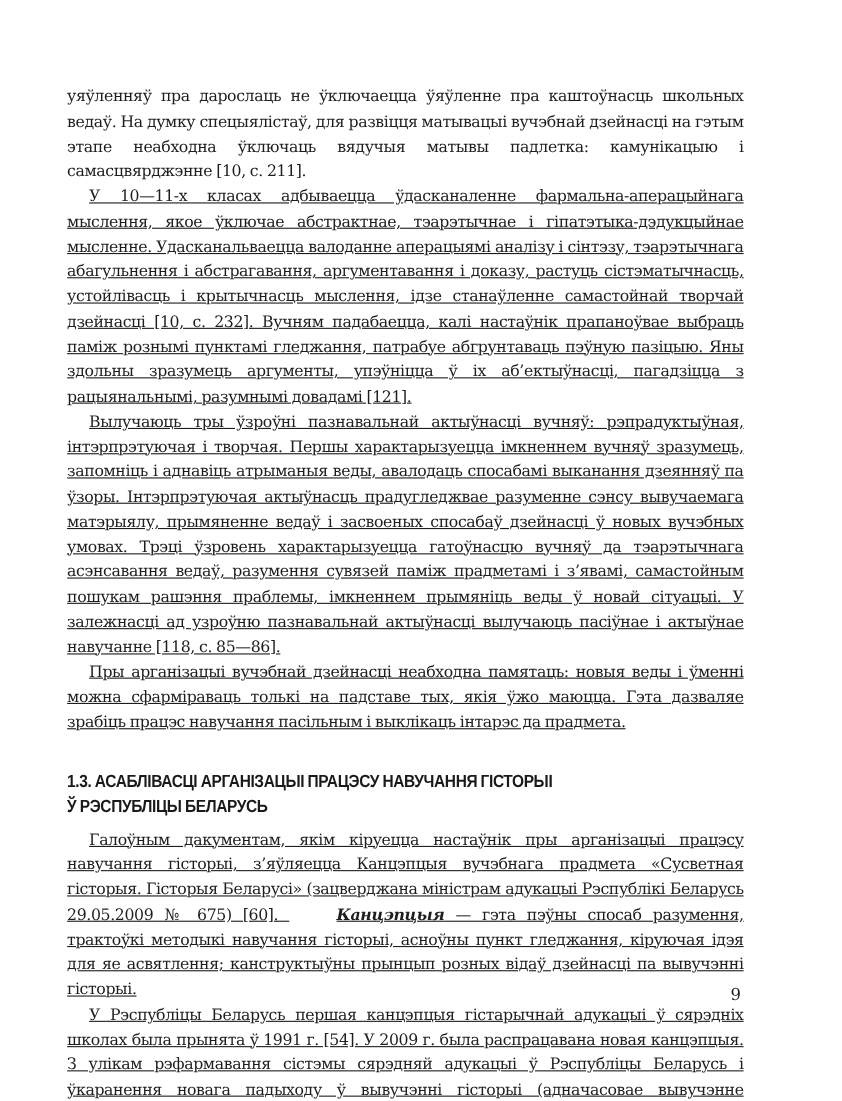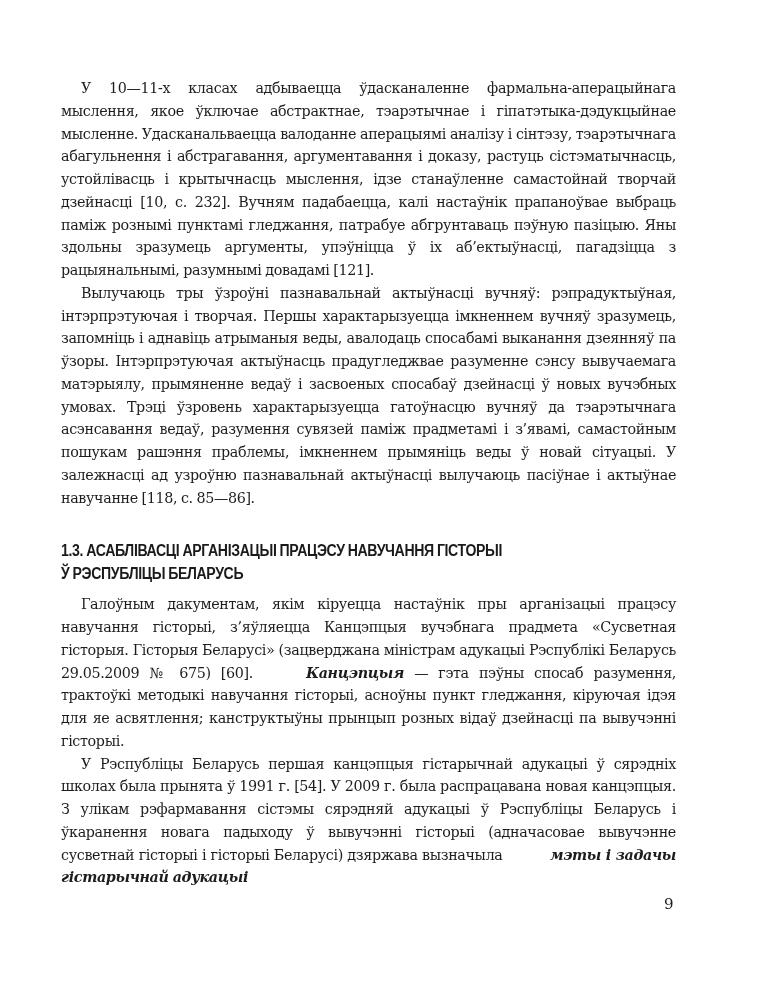--- a/index.html
+++ b/index.html
@@ -7,42 +7,44 @@
     width: 765px; height: 1001px; background: #ffffff; overflow: hidden;
     position: relative; color: #1d1d1d;
   }
   .page {
     position: absolute; left: 61px; top: 77px; width: 615px;
     font-family: "DejaVu Serif", "Liberation Serif", serif;
     font-size: 14.3px; line-height: 22.75px;
     text-align: justify; letter-spacing: -0.35px; word-spacing: -0.5px;
   }
   .page p { margin: 0; }
-  .page p.indent { text-indent: 20px; }
+  .page p.indent { text-indent: 20px; text-decoration: underline; }
   .heading {
     margin: 30px 0 8px 0;
     font-family: "Liberation Sans", "DejaVu Sans", sans-serif;
     font-weight: bold; font-size: 16px; line-height: 23px;
     letter-spacing: -0.4px; text-align: left; color: #1a1a1a;
     transform: scaleX(0.88); transform-origin: left top; width: 700px;
   }
   .heading span { display: block; }
   .bi { font-weight: bold; font-style: italic; margin-left: 43px; }
   .page-number {
     position: absolute; left: 664px; top: 895px;
     font-family: "DejaVu Serif", "Liberation Serif", serif;
     font-size: 15px; color: #1d1d1d;
   }
 </style>
 </head>
 <body>
 
 <div class="page">
+  <p>уяўленняў пра дарослаць не ўключаецца ўяўленне пра каштоўнасць школьных ведаў. На думку спецыялістаў, для развіцця матывацыі вучэбнай дзейнасці на гэтым этапе неабходна ўключаць вядучыя матывы падлетка: камунікацыю і самасцвярджэнне [10, с. 211].</p>
   <p class="indent">У 10—11-х класах адбываецца ўдасканаленне фармальна-аперацыйнага мыслення, якое ўключае абстрактнае, тэарэтычнае і гіпатэтыка-дэдукцыйнае мысленне. Удасканальваецца валоданне аперацыямі аналізу і сінтэзу, тэарэтычнага абагульнення і абстрагавання, аргументавання і доказу, растуць сістэматычнасць, устойлівасць і крытычнасць мыслення, ідзе станаўленне самастойнай творчай дзейнасці [10, с. 232]. Вучням падабаецца, калі настаўнік прапаноўвае выбраць паміж рознымі пунктамі гледжання, патрабуе абгрунтаваць пэўную пазіцыю. Яны здольны зразумець аргументы, упэўніцца ў іх аб’ектыўнасці, пагадзіцца з рацыянальнымі, разумнымі довадамі [121].</p>
   <p class="indent">Вылучаюць тры ўзроўні пазнавальнай актыўнасці вучняў: рэпрадуктыўная, інтэрпрэтуючая і творчая. Першы характарызуецца імкненнем вучняў зразумець, запомніць і аднавіць атрыманыя веды, авалодаць спосабамі выканання дзеянняў па ўзоры. Інтэрпрэтуючая актыўнасць прадугледжвае разуменне сэнсу вывучаемага матэрыялу, прымяненне ведаў і засвоеных спосабаў дзейнасці ў новых вучэбных умовах. Трэці ўзровень характарызуецца гатоўнасцю вучняў да тэарэтычнага асэнсавання ведаў, разумення сувязей паміж прадметамі і з’явамі, самастойным пошукам рашэння праблемы, імкненнем прымяніць веды ў новай сітуацыі. У залежнасці ад узроўню пазнавальнай актыўнасці вылучаюць пасіўнае і актыўнае навучанне [118, с. 85—86].</p>
+  <p class="indent">Пры арганізацыі вучэбнай дзейнасці неабходна памятаць: новыя веды і ўменні можна сфарміраваць толькі на падставе тых, якія ўжо маюцца. Гэта дазваляе зрабіць працэс навучання пасільным і выклікаць інтарэс да прадмета.</p>
 
   <div class="heading">
     <span>1.3. АСАБЛІВАСЦІ АРГАНІЗАЦЫІ ПРАЦЭСУ НАВУЧАННЯ ГІСТОРЫІ</span>
     <span>Ў РЭСПУБЛІЦЫ БЕЛАРУСЬ</span>
   </div>
 
   <p class="indent"><span>Галоўным дакументам, якім кіруецца настаўнік пры арганізацыі працэсу навучання гісторыі, з’яўляецца Канцэпцыя вучэбнага прадмета «Сусветная гісторыя. Гісторыя Беларусі» (зацверджана міністрам адукацыі Рэспублікі Беларусь 29.05.2009 № 675) [60]. </span><span class="bi">Канцэпцыя</span><span> — гэта пэўны спосаб разумення, трактоўкі методыкі навучання гісторыі, асноўны пункт гледжання, кіруючая ідэя для яе асвятлення; канструктыўны прынцып розных відаў дзейнасці па вывучэнні гісторыі.</span></p>
 
   <p class="indent"><span>У Рэспубліцы Беларусь першая канцэпцыя гістарычнай адукацыі ў сярэдніх школах была прынята ў 1991 г. [54]. У 2009 г. была распрацавана новая канцэпцыя. З улікам рэфармавання сістэмы сярэдняй адукацыі ў Рэспубліцы Беларусь і ўкаранення новага падыходу ў вывучэнні гісторыі (адначасовае вывучэнне сусветнай гісторыі і гісторыі Беларусі) дзяржава вызначыла </span><span class="bi">мэты і задачы гістарычнай адукацыі</span></p>
 </div>

